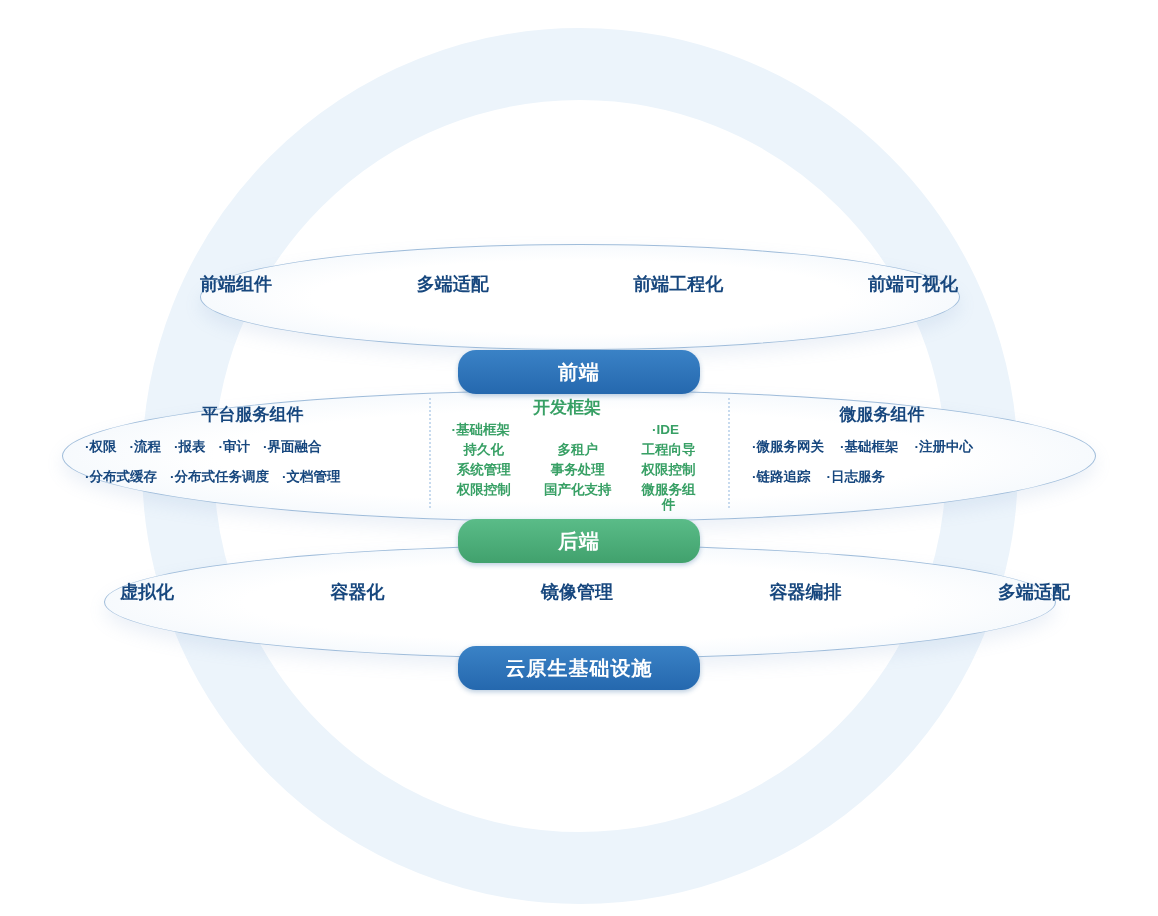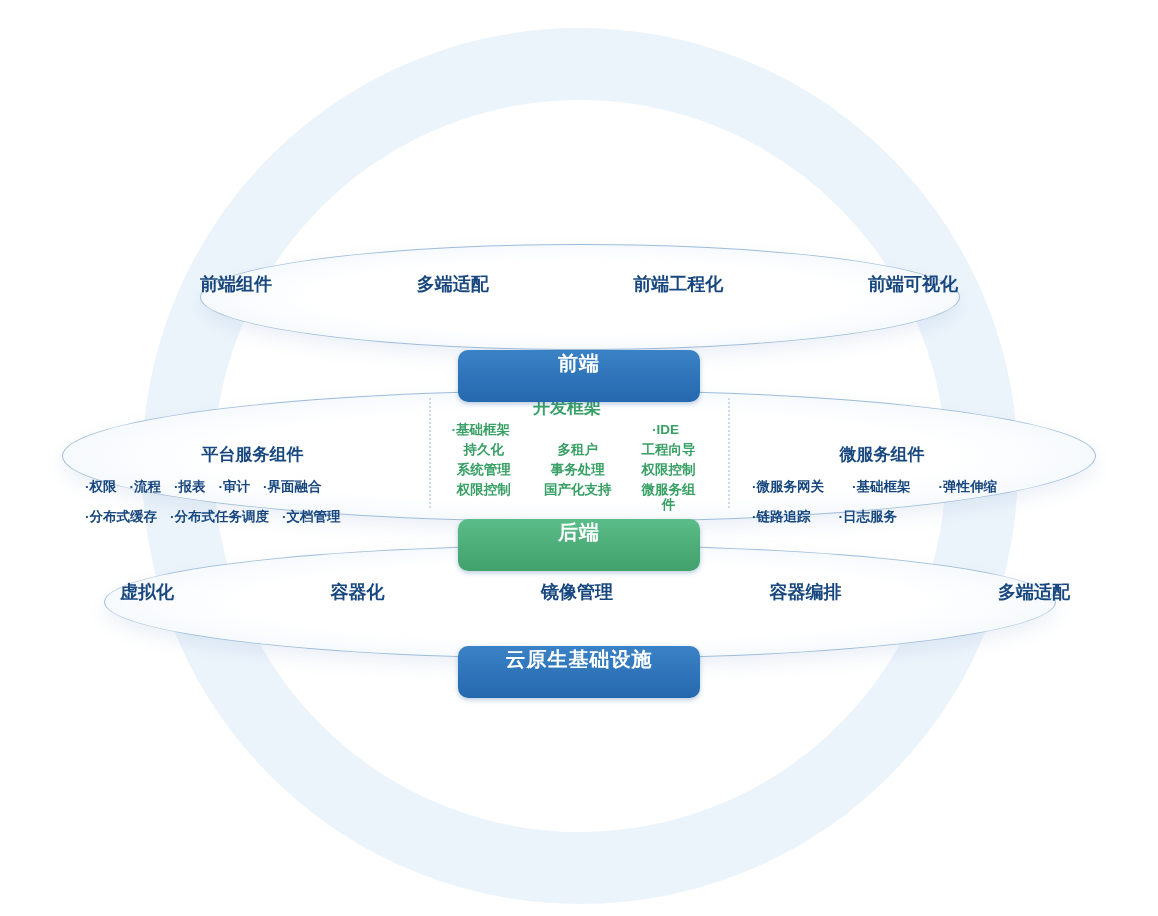--- a/index.html
+++ b/index.html
@@ -28,23 +28,23 @@
     border:1px solid var(--ellipse-border,#9fbcda);
     background:radial-gradient(ellipse at 50% 50%, #ffffff 50%, #eaf2fa 100%);
     box-shadow:0 8px 18px rgba(110,150,195,0.14);
   }
   .ellipse-frontend{left:200px;top:244px;width:758px;height:104px;}
   .ellipse-backend{left:62px;top:390px;width:1032px;height:130px;}
   .ellipse-infra{left:104px;top:545px;width:950px;height:112px;}
   
   .pill{
     position:absolute;
-    width:242px;height:52px;
-    border-radius:10px;
-    display:flex;align-items:flex-start;justify-content:center;
+    width:242px;height:44px;
+    border-radius:18px;
+    display:flex;align-items:center;justify-content:center;
     color:#ffffff;font-size:20px;font-weight:bold;
     letter-spacing:1px;
     box-shadow:0 2px 5px rgba(30,90,150,0.30);
     z-index:3;
   }
   .pill-blue{background:linear-gradient(180deg,#3a82c6 0%,var(--blue,#2568ae) 100%);}
   .pill-green{background:linear-gradient(180deg,#5abc88 0%,var(--green,#41a16d) 100%);}
   .pill-frontend{left:458px;top:350px;}
   .pill-backend{left:458px;top:519px;}
   .pill-infra{left:458px;top:646px;}
@@ -54,33 +54,33 @@
     display:flex;justify-content:space-between;align-items:center;
     color:var(--navy-text,#17477e);
     font-size:18px;line-height:24px;
     z-index:2;
   }
   .row-frontend{left:200px;top:272px;width:758px;gap:95px;}
   .row-infra{left:120px;top:580px;width:950px;gap:108px;}
   
   .bk-section{position:absolute;z-index:2;}
   .section-title{font-size:17px;line-height:20px;text-align:center;}
-  .navy-t{color:var(--navy-text,#17477e);margin-top:40px;}
+  .navy-t{color:var(--navy-text,#17477e);}
   .green-t{color:var(--green-text,#38a065);}
   .item-row{
     display:flex;justify-content:flex-start;
     font-size:13.5px;line-height:16px;
     color:var(--navy-text,#17477e);
     margin-top:14px;
   }
   .sec-platform{left:80px;top:405px;width:345px;}
   .sec-platform .item-row{gap:13px;padding-left:5px;}
   .sec-framework{left:432px;top:398px;width:270px;}
   .sec-micro{left:742px;top:405px;width:280px;}
-  .sec-micro .item-row{gap:28px;padding-left:10px;}
+  .sec-micro .item-row{gap:16px;padding-left:10px;}
   .fw-cols{display:flex;margin-top:5px;text-align:center;}
   .fw-col{
     display:flex;flex-direction:column;gap:5.5px;
     font-size:13.5px;line-height:14.5px;
     color:var(--green-text,#38a065);
   }
   .fw-col1{width:92px;padding-left:3px;}
   .fw-col2{width:103px;}
   .fw-line.spacer{height:14.5px;}
   .fw-col .indent{padding-left:6px;}
@@ -155,21 +155,21 @@
     </div>
   </div>
 
   <div class="divider divider-right"></div>
 
   <div class="bk-section sec-micro">
     <div class="section-title navy-t">微服务组件</div>
     <div class="item-row">
       <span>·微服务网关</span>
       <span>·基础框架</span>
-      <span>·弹性伸缩</span>
+      <span>·注册中心</span>
     </div>
     <div class="item-row">
       <span>·链路追踪</span>
       <span>·日志服务</span>
     </div>
   </div>
 
   <div class="pill pill-green pill-backend">
     <span>后端</span>
   </div>

